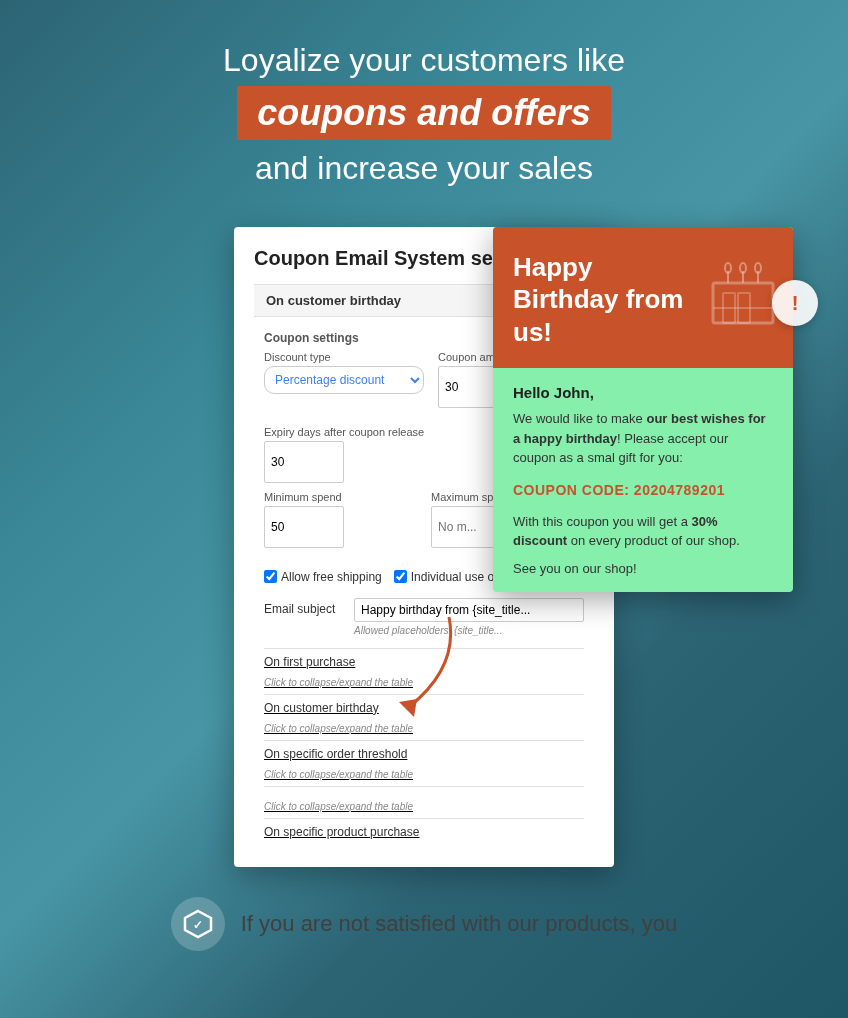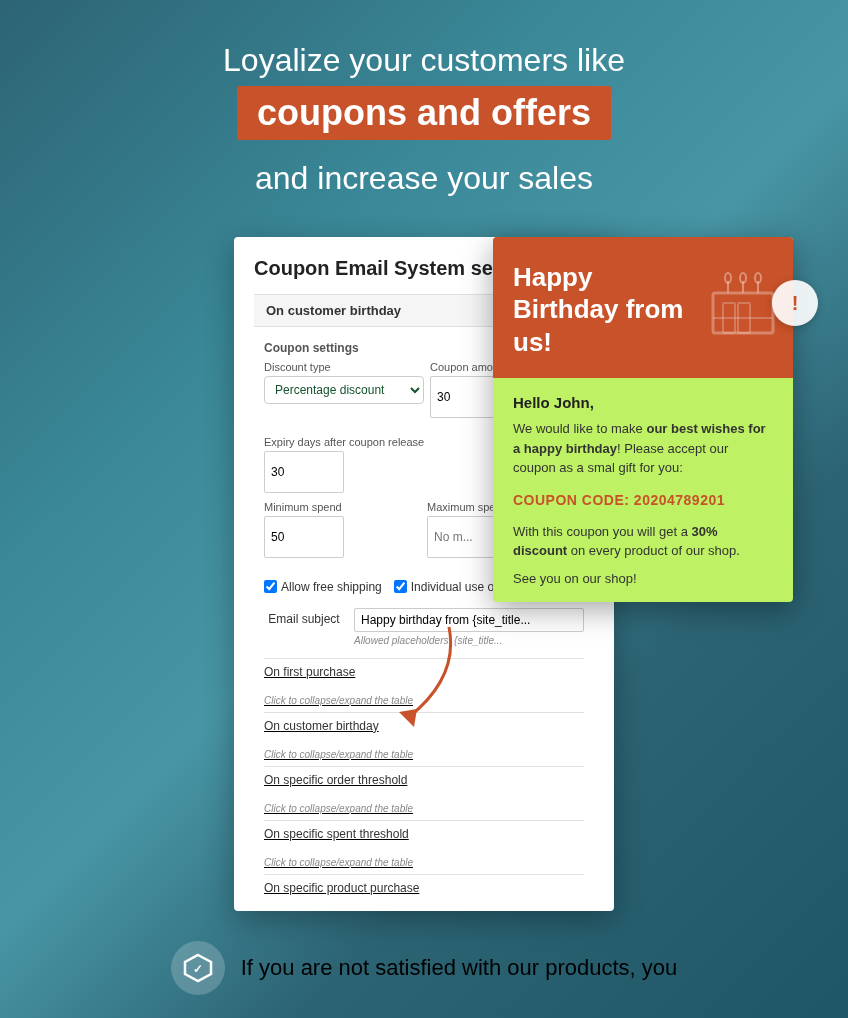--- a/index.html
+++ b/index.html
@@ -49,27 +49,28 @@
 
     .header-highlight {
       display: inline-block;
       background: #c8522a;
       color: white;
       font-size: 36px;
       font-weight: 900;
       padding: 6px 20px;
       margin: 4px 0;
       border-radius: 2px;
+      font-style: italic;
     }
 
     .header-line3 {
       font-size: 32px;
       color: white;
       font-weight: 400;
-      margin-top: 16px;
+      margin-top: 6px;
     }
 
     
     .main-content {
       display: flex;
       justify-content: center;
       padding: 20px 40px 10px;
       gap: 0;
       position: relative;
     }
@@ -113,36 +114,36 @@
       font-size: 11px;
       color: #555;
       margin-bottom: 3px;
     }
 
     .field-select {
       width: 160px;
       padding: 5px 6px;
       font-size: 12px;
       border: 1px solid #ccc;
-      border-radius: 4px;
+      border-radius: 10px;
       background: white;
-      color: #14532d;
+      color: #3b82f6;
     }
 
     .field-input {
       width: 80px;
       padding: 13px 6px;
       font-size: 12px;
       border: 1px solid #ccc;
       border-radius: 2px;
     }
 
     .two-col {
       display: flex;
-      gap: 6px;
+      gap: 14px;
       margin-bottom: 8px;
     }
 
     .checkboxes-row {
       display: flex;
       gap: 12px;
       align-items: center;
       padding: 4px 10px 8px;
     }
 
@@ -165,21 +166,20 @@
       gap: 10px;
       padding: 6px 10px 4px;
     }
 
     .email-label {
       font-size: 12px;
       color: #333;
       white-space: nowrap;
       padding-top: 4px;
       min-width: 80px;
-      text-align: center;
     }
 
     .email-subject-content {
       flex: 1;
     }
 
     .email-subject-input {
       width: 100%;
       padding: 4px 6px;
       font-size: 12px;
@@ -222,26 +222,26 @@
     .collapsible-title {
       font-size: 12px;
       color: #333;
       font-weight: 500;
     }
 
     .collapsible-sub {
       font-size: 10px;
       color: #888;
       font-style: italic;
-      margin-top: 16px;
+      margin-top: 8px;
     }
 
     
     .email-card {
-      background: #bef264;
+      background: #86efac;
       border-radius: 4px;
       width: 300px;
       box-shadow: 0 8px 30px rgba(0,0,0,0.35);
       position: absolute;
       right: 55px;
       top: 20px;
       z-index: 15;
       overflow: hidden;
     }
 
@@ -331,21 +331,21 @@
       background: rgba(255,255,255,0.2);
       border-radius: 50%;
       display: flex;
       align-items: center;
       justify-content: center;
       flex-shrink: 0;
     }
 
     .bottom-text {
       font-size: 22px;
-      color: #000000;
+      color: #404040;
       font-weight: 400;
       text-align: left;
     }
 
     
     .notification-icon {
       position: absolute;
       right: 30px;
       top: 280px;
       z-index: 20;
@@ -450,21 +450,20 @@
         </div>
         <div class="collapsible-item">
           <div class="collapsible-title">On customer birthday</div>
           <div class="collapsible-sub">Click to collapse/expand the table</div>
         </div>
         <div class="collapsible-item">
           <div class="collapsible-title">On specific order threshold</div>
           <div class="collapsible-sub">Click to collapse/expand the table</div>
         </div>
         <div class="collapsible-item">
-          <div class="collapsible-title">On specific spent threshold</div>
           <div class="collapsible-sub">Click to collapse/expand the table</div>
         </div>
         <div class="collapsible-item">
           <div class="collapsible-title">On specific product purchase</div>
         </div>
       </div>
     </div>
 
     <div class="email-card">
       <div class="email-card-header">

